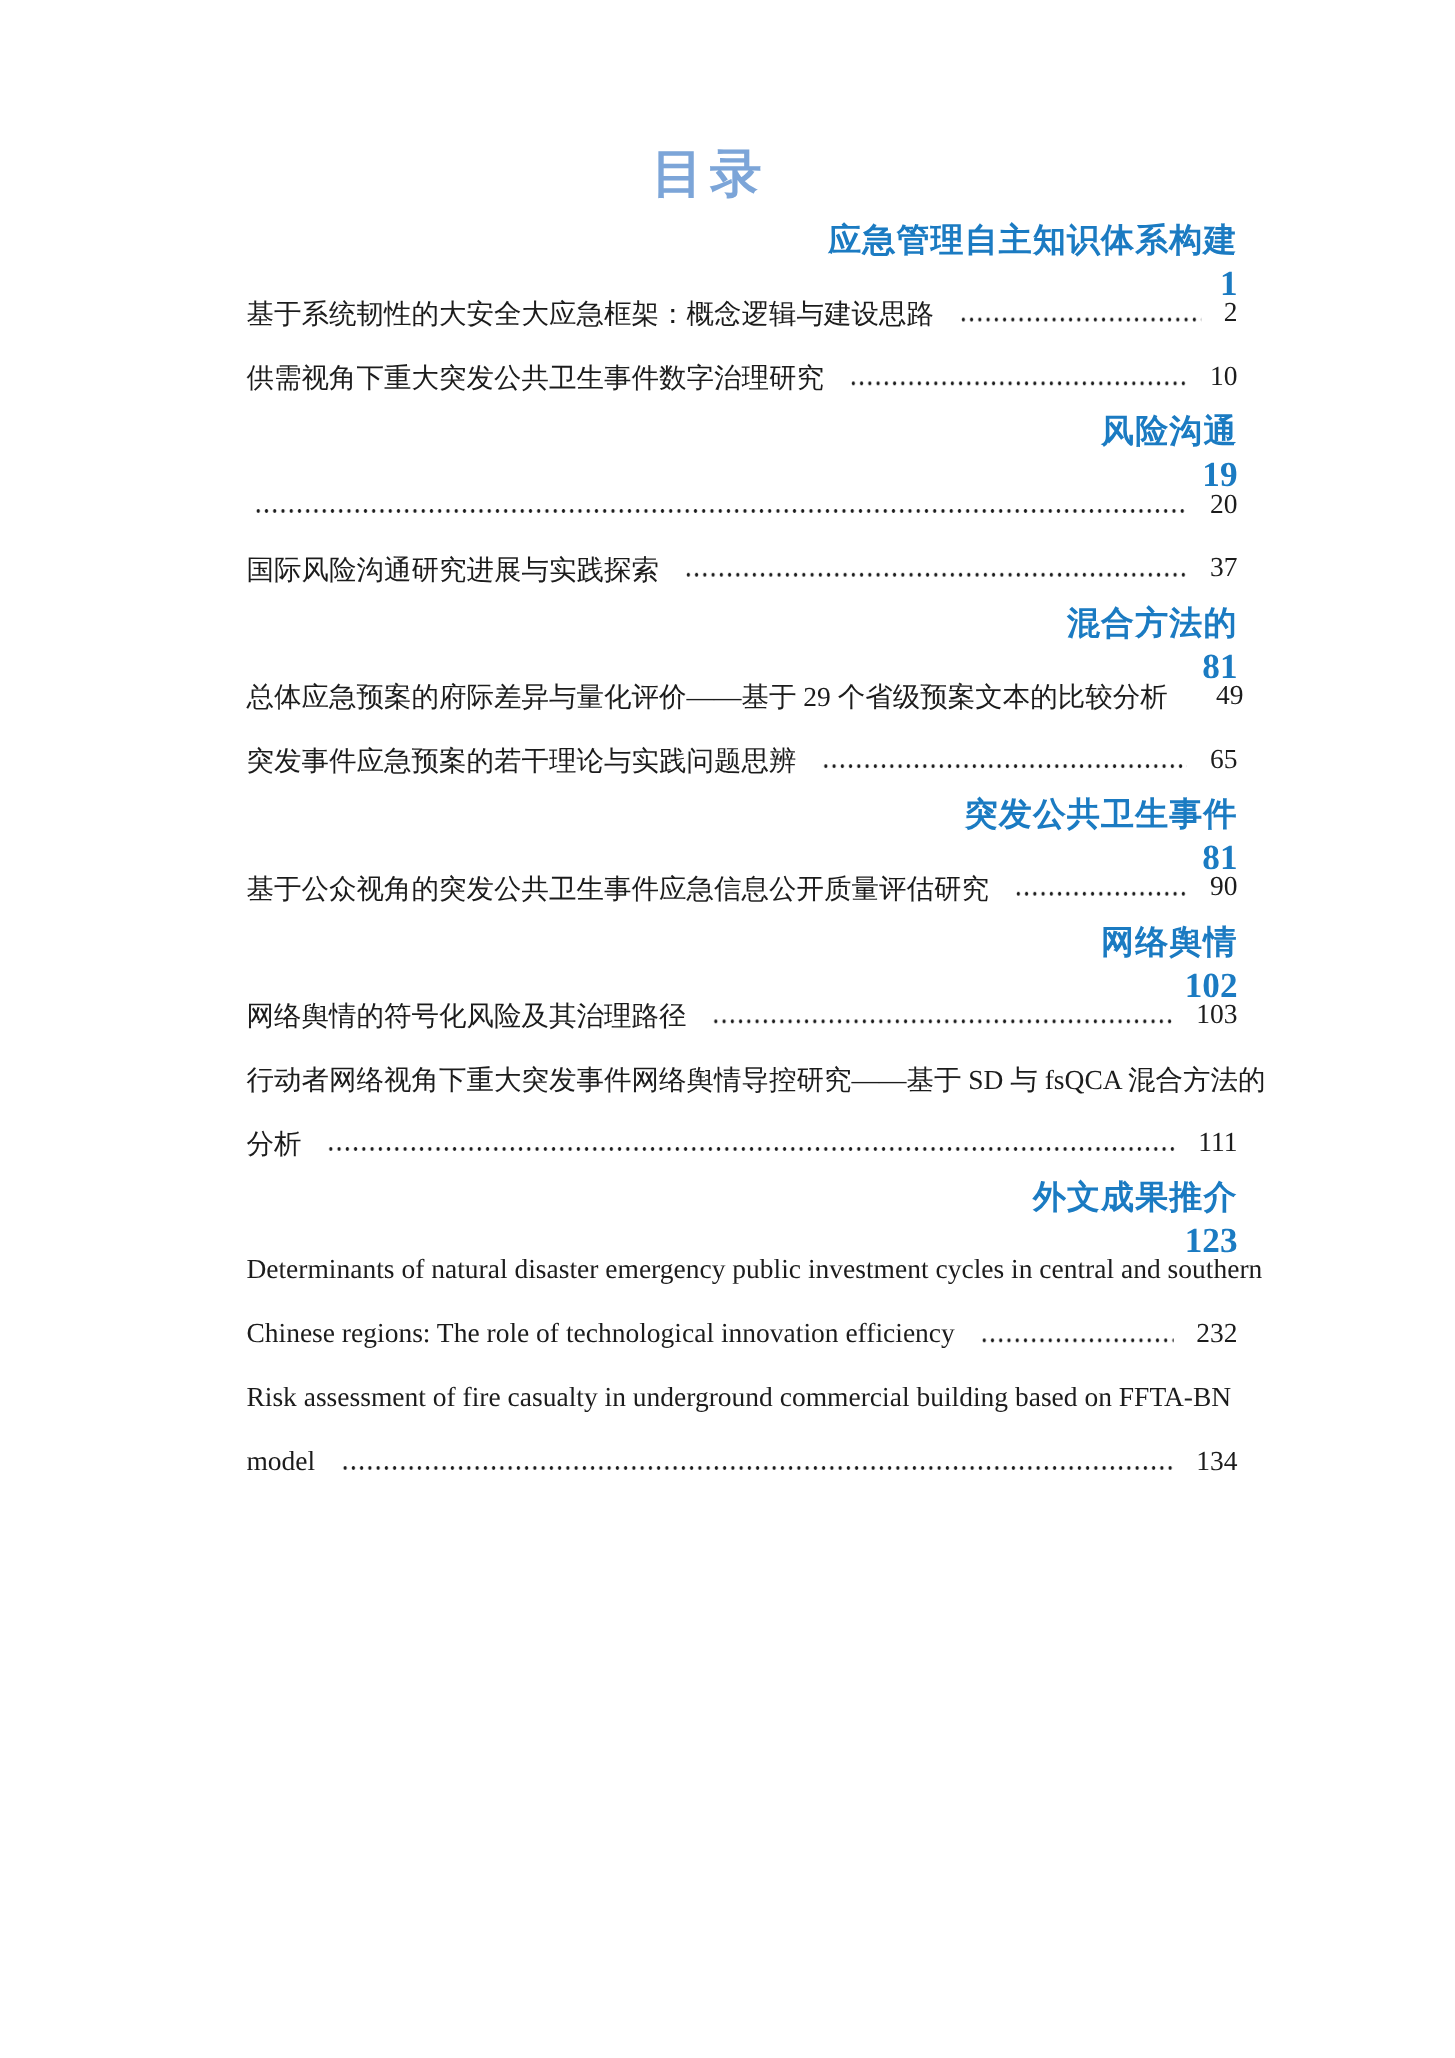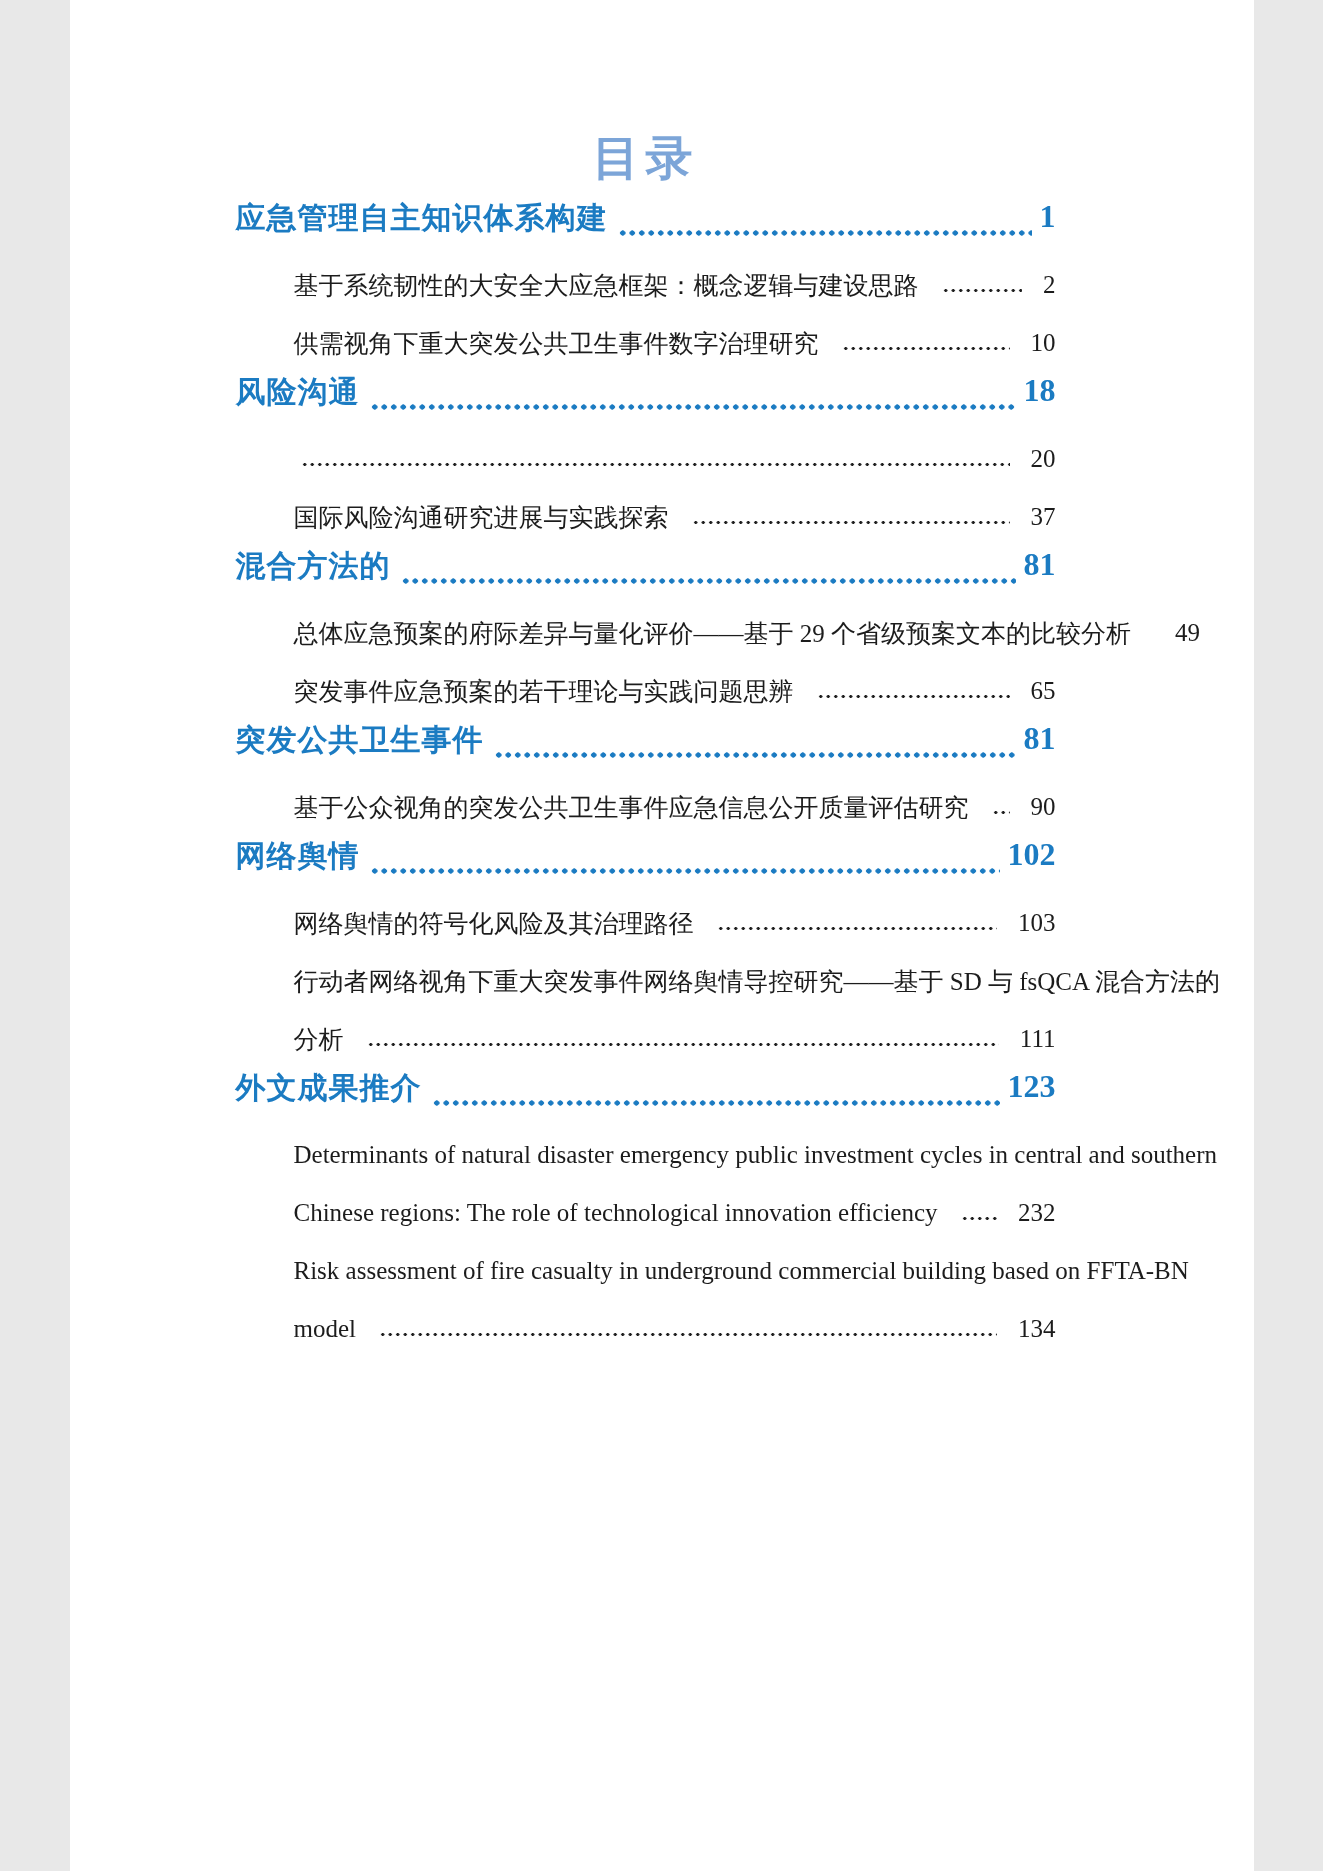--- a/index.html
+++ b/index.html
@@ -1,43 +1,44 @@
 <!DOCTYPE html>
 <html><head>
 <meta charset="utf-8">
 <style>
   html,body { margin:0; padding:0; background:#e8e8e8; }
   .page {
     position:relative;
-    width:1184px; height:1871px;
+    width:1323px; height:1871px;
     margin:0 auto;
     background:#ffffff;
     overflow:hidden;
   }
   .content {
     padding:118px 198px 0 166px;
   }
   .doc-title {
     height:80px; line-height:80px;
     text-align:center;
     font-family:"Liberation Sans","DejaVu Sans",sans-serif;
     font-weight:bold;
     font-size:47px;
     letter-spacing:6px;
     color:#7ca5d8;
   }
   
   .sec-row {
-    display:flex; align-items:flex-start;
+    display:flex; align-items:flex-end;
     height:58px;
     color:#1b7bc2;
     font-family:"Liberation Sans","DejaVu Sans",sans-serif;
     font-weight:bold;
     font-size:30px;
     cursor:pointer;
+    flex-direction:column;
   }
   .sec-title { white-space:nowrap; letter-spacing:1px; }
   .sec-leader {
     flex:1 1 0; min-width:0;
     height:58px;
     margin:0 8px 0 10px;
     background-image:radial-gradient(circle, #1b7bc2 2.4px, rgba(27,123,194,0) 2.9px);
     background-size:9.5px 10px;
     background-position:0 30px;
     background-repeat:repeat-x;
@@ -97,21 +98,21 @@
     <span class="entry-leader"></span>
     <span class="entry-page">10</span>
   </div>
 </div>
   </div>
 
   <div>
     <div class="sec-row">
       <span class="sec-title">风险沟通</span>
       <span class="sec-leader"></span>
-      <span class="sec-page">18</span>
+      <span class="sec-page">19</span>
     </div>
     <div>
   <div class="entry-row">
     <span class="entry-leader"></span>
     <span class="entry-page">20</span>
   </div>
 
   <div class="entry-row">
     <span class="entry-text">国际风险沟通研究进展与实践探索</span>
     <span class="entry-leader"></span>

